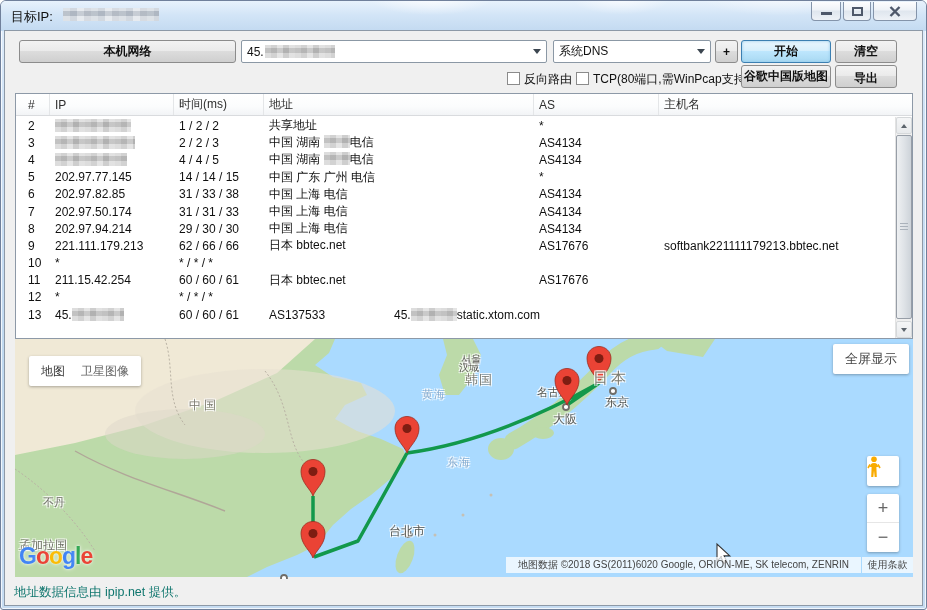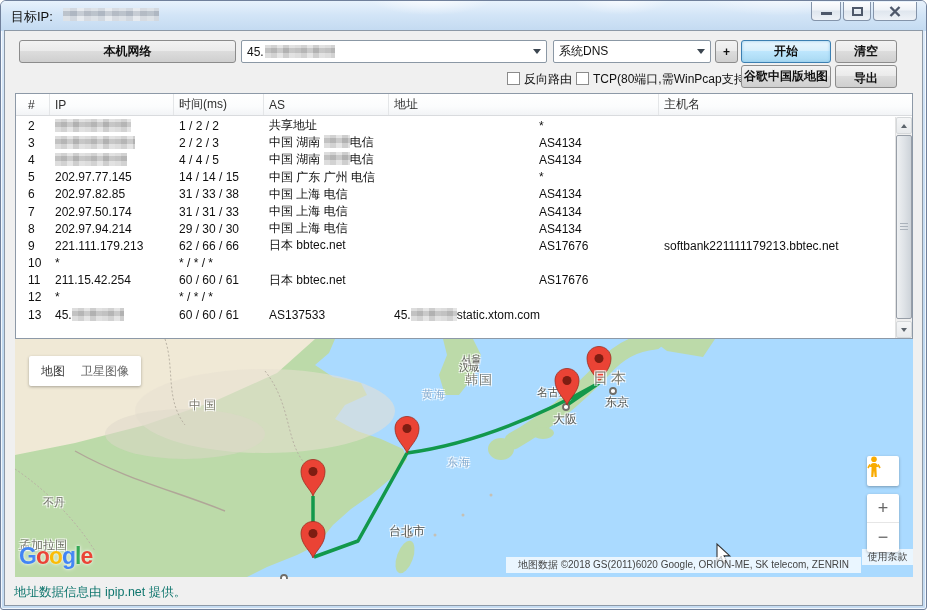--- a/index.html
+++ b/index.html
@@ -77,21 +77,21 @@
   .maptype { left:14px; top:17px; height:30px; padding:0 4px; font-size:12px; }
   .maptype span { padding:0 8px; color:#333; }
   .maptype .sat { color:#666; }
   .fullscreen { left:818px; top:5px; width:76px; height:30px; justify-content:center; font-size:13px; color:#444; }
   .pegman { left:852px; top:117px; width:32px; height:30px; justify-content:center; }
   .zoomctl { left:852px; top:155px; width:32px; height:58px; flex-direction:column; justify-content:stretch; }
   .zbtn { width:100%; height:29px; display:flex; align-items:center; justify-content:center; font-size:18px; color:#666; }
   .zbtn.zin { border-bottom:1px solid #e6e6e6; }
   .attribution { position:absolute; left:491px; top:218px; width:355px; height:16px; background:rgba(255,255,255,.75);
                  font-size:10px; color:#444; line-height:16px; text-align:center; z-index:4; }
-  .terms { position:absolute; left:847px; top:210px; width:51px; height:16px; background:rgba(255,255,255,.75);
+  .terms { position:absolute; left:847px; top:218px; width:51px; height:16px; background:rgba(255,255,255,.75);
            font-size:10px; color:#444; line-height:16px; text-align:center; z-index:4; }
   .glogo { position:absolute; left:4px; top:204px; z-index:4; font-size:23px; font-weight:bold; letter-spacing:-1px;
            text-shadow:0 0 2px rgba(255,255,255,.8),0 0 4px rgba(255,255,255,.7); }
   .gl-b { color:#4285f4; } .gl-r { color:#ea4335; } .gl-y { color:#fbbc05; } .gl-g { color:#34a853; }
   
   .statusbar { position:absolute; left:0; right:0; bottom:0; height:28px; background:#f0f0f0; }
   .statusbar span { position:absolute; left:9px; top:7px; font-size:12.5px; color:#0f766e; }
 </style>
 </head>
 <body>
@@ -152,22 +152,22 @@
     </div>
     <div class="btn" style="left:830px; top:34px; width:62px;align-items:flex-end;">
       <span>导出</span>
     </div>
 
     <div class="table">
       <div class="thead">
         <span class="th c0">#</span>
         <span class="th c1">IP</span>
         <span class="th c2">时间(ms)</span>
+        <span class="th c3">地址</span>
         <span class="th c4">AS</span>
-        <span class="th c3">地址</span>
         <span class="th c5" style="border-right:none;">主机名</span>
       </div>
       <div class="tbody">
         <div class="tr">
           <span class="td c0">2</span>
           <span class="td c1"><span class="mosaic" style="width:76px;"></span></span>
           <span class="td c2">1 / 2 / 2</span>
           <span class="td c3">共享地址</span>
           <span class="td c4">*</span>
           <span class="td c5"></span>
@@ -345,20 +345,23 @@
         </g>
         <g transform="translate(702,205)">
           <path d="M0,0 L0,17 L4,13.2 L6.9,19.6 L10,18.1 L7.1,11.9 L12.8,11.9 Z" fill="#fff" stroke="#333" stroke-width="1.1"></path>
         </g>
       </svg>
 
       <div class="mapctl maptype">
         <span>地图</span>
         <span class="sat">卫星图像</span>
       </div>
+      <div class="mapctl fullscreen">
+        <span>全屏显示</span>
+      </div>
       <div class="mapctl pegman">
         <svg width="14" height="22" viewBox="0 0 14 22">
           <circle cx="7" cy="3.2" r="2.8" fill="#f9ab00"></circle>
           <path d="M7,7 C4,7 3,9 3,11 L4.6,11 L4.2,21 L6.3,21 L7,14.5 L7.7,21 L9.8,21 L9.4,11 L11,11 C11,9 10,7 7,7 Z" fill="#f9ab00"></path>
           <path d="M3,8.5 L1,12 M11,8.5 L13,12" stroke="#f9ab00" stroke-width="1.6"></path>
         </svg>
       </div>
       <div class="mapctl zoomctl">
         <div class="zbtn zin">+</div>
         <div class="zbtn">−</div>

